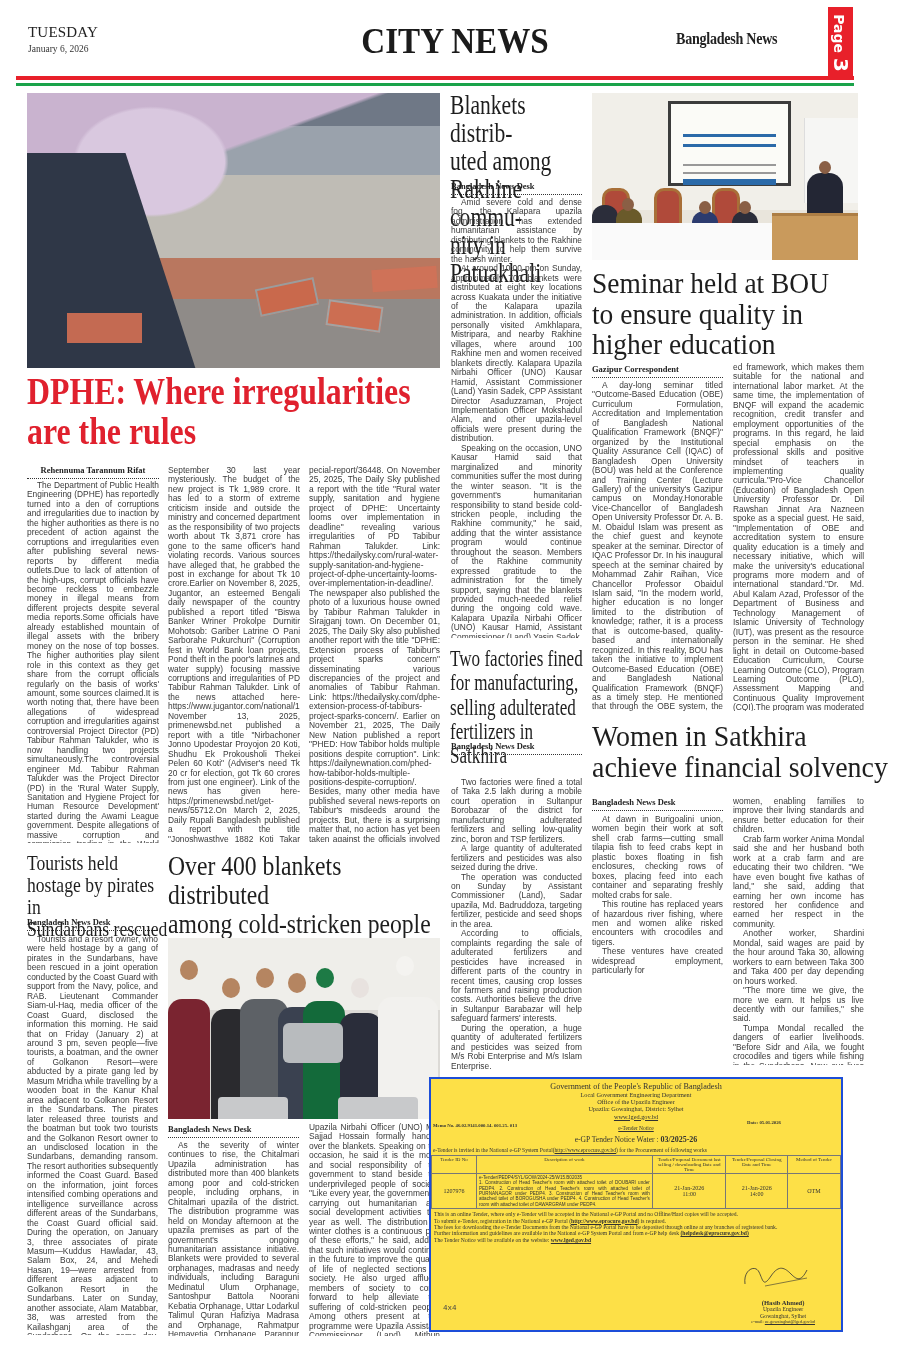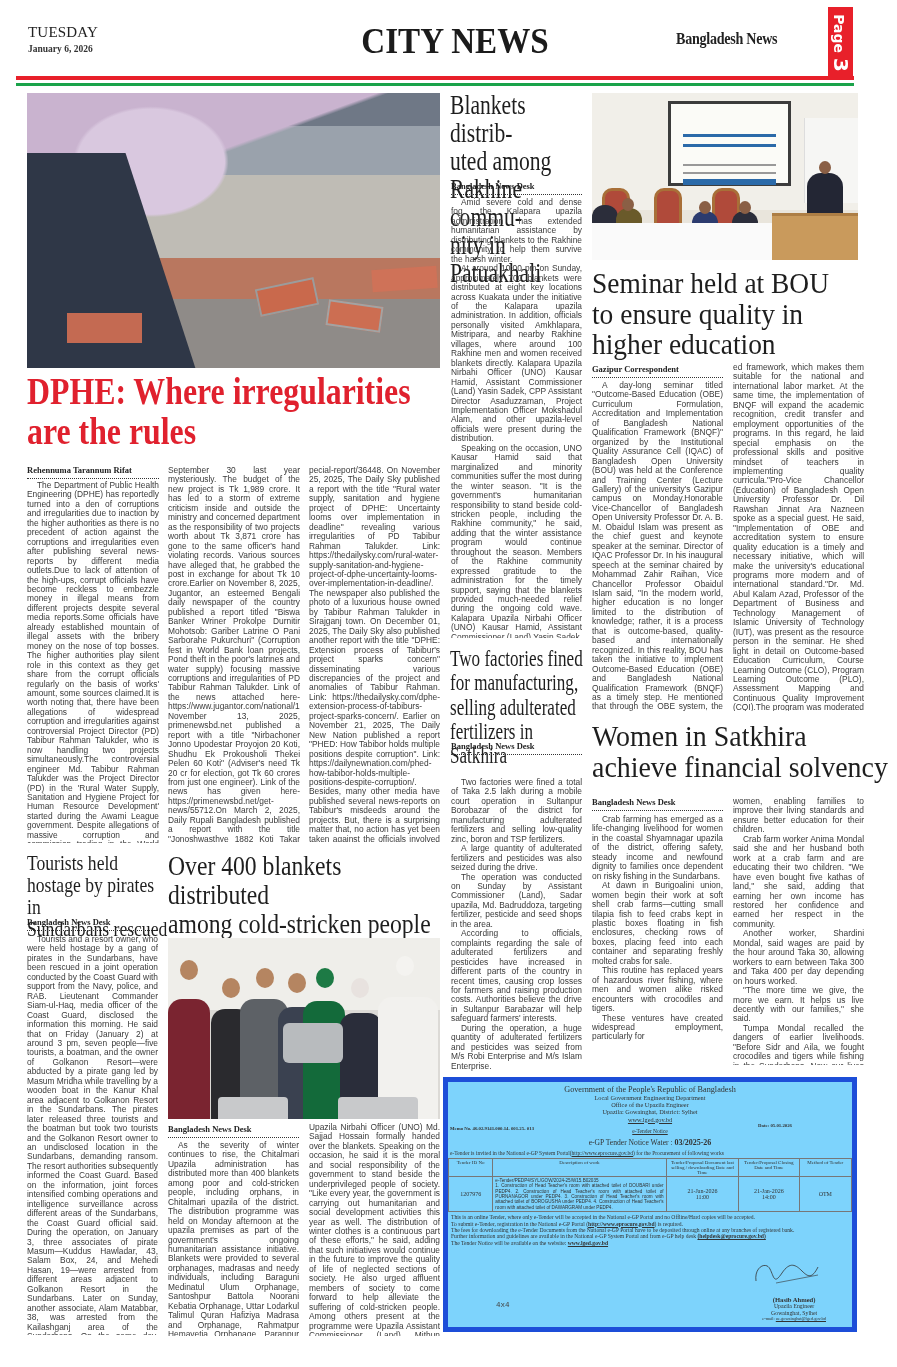--- a/index.html
+++ b/index.html
@@ -3,21 +3,21 @@
 <meta charset="utf-8">
 <style>
   * { box-sizing: border-box; margin: 0; padding: 0; }
   html, body { width: 897px; height: 1367px; background: #ffffff; overflow: hidden; }
   body { position: relative; font-family: "DejaVu Serif", serif; color: #222; }
 
   .abs { position: absolute; }
 
   
   .day { left: 28px; top: 24px; font-family: "Liberation Serif", serif; font-weight: normal; font-size: 15px; color: #222; letter-spacing: 0.2px; }
-  .date { left: 28px; top: 44px; font-family: "Liberation Serif", serif; font-weight: bold; font-size: 9.5px; color: #333; }
+  .date { left: 28px; top: 44px; font-family: "Liberation Serif", serif; font-weight: normal; font-size: 9.5px; color: #333; }
   .section-title { left: 340px; top: 20px; width: 230px; text-align: center; font-family: "Liberation Serif", serif; font-weight: bold; font-size: 36px; color: #1b1b1b; transform: scaleX(0.92); letter-spacing: 0px; }
   .paper-name { left: 676px; top: 30px; font-family: "Liberation Serif", serif; font-weight: bold; font-size: 16px; color: #222; letter-spacing: -0.3px; transform: scaleX(0.88); transform-origin: left; }
   .page-badge { left: 828px; top: 7px; width: 25px; height: 72px; background: #e8202a; }
   .page-badge span { position: absolute; left: 50%; top: 50%; transform: translate(-50%,-50%) rotate(90deg); color: #fff; font-family: "DejaVu Sans", sans-serif; font-weight: bold; font-size: 14px; white-space: nowrap; }
   .page-badge span b { font-size: 20px; }
   .rule-red { left: 16px; top: 76px; width: 838px; height: 4px; background: #e8202a; }
   .rule-green { left: 16px; top: 83px; width: 838px; height: 3px; background: #1aa34a; }
 
   
   .photo { overflow: hidden; }
@@ -65,21 +65,21 @@
 
   
   .byline { font-family: "Liberation Serif", serif; font-weight: bold; font-size: 8.5px; color: #222; padding-bottom: 3px; border-bottom: 1.5px dotted #333; }
 
   
   .col { font-family: Liberation Sans, sans-serif; font-size: 8.4px; line-height: 9.45px; color: #3a3a3a; text-align: justify; hyphens: auto; overflow: hidden; }
   .col p { text-indent: 10px; }
   .col p.noind { text-indent: 0; }
 
   
-  .tender { left: 443px; top: 1077px; width: 414px; height: 255px; border: 5px solid #1d4ed8; font-family: "Liberation Serif", serif; color: #333; background: #7dd3fc; }
+  .tender { left: 429px; top: 1077px; width: 414px; height: 255px; border: 2px solid #1d4ed8; font-family: "Liberation Serif", serif; color: #333; background: #fde047; }
   .tender .center { text-align: center; }
   .t-gov { font-size: 8.2px; margin-top: 3px; }
   .t-sub { font-size: 6.3px; line-height: 7.2px; }
   .t-link { text-decoration: underline; }
   .t-memo-row { position: relative; height: 10px; font-size: 4.8px; font-weight: bold; margin-top: 2px; }
   .t-memo { position:absolute; left: 2px; top: 1px; }
   .t-date { position:absolute; right: 60px; top: -2px; }
   .t-notice-label { position:absolute; left: 0; right:0; top: 3px; text-align:center; font-size:5.5px; font-weight: normal; text-decoration: underline; }
   .t-number { font-size: 7.6px; margin-top: 3px; }
   .t-number b { font-size: 8px; }
@@ -87,21 +87,21 @@
   .t-table { border-collapse: collapse; width: 100%; font-size: 5px; margin-top: 2px; }
   .t-table th, .t-table td { border: 1px solid #777; padding: 1px 2px; font-weight: normal; text-align: center; vertical-align: top; }
   .t-table td.desc { text-align: justify; font-family: "Liberation Sans", sans-serif; font-size: 4.6px; line-height: 5.4px; }
   .t-table td.mid { vertical-align: middle; font-size: 6px; }
   .t-foot { font-size: 5.6px; line-height: 6.4px; margin: 2px 3px; text-align: justify; }
   .t-foot .lnk { font-weight: bold; text-decoration: underline; }
   .t-sign { position: absolute; right: 26px; bottom: 4px; text-align: center; font-size: 5.8px; line-height: 6.6px; }
   .t-sign .name { font-weight: bold; font-size: 6.6px; }
   .t-sign .mail { font-size: 4.4px; }
   .t-sig-scribble { position:absolute; right: 30px; bottom: 40px; width: 70px; height: 28px; }
-  .t-4x4 { position:absolute; left: 12px; bottom: 18px; font-family: Liberation Mono, monospace; font-size: 7.5px; color:#444;margin-left:36px; }
+  .t-4x4 { position:absolute; left: 12px; bottom: 18px; font-family: Liberation Mono, monospace; font-size: 7.5px; color:#444; }
 </style>
 </head>
 <body>
 
 <div class="abs day">TUESDAY</div>
 <div class="abs date">January 6, 2026</div>
 <div class="abs section-title">CITY NEWS</div>
 <div class="abs paper-name">Bangladesh News</div>
 <div class="abs page-badge">
   <span><span style="position:static;transform:none;font-size:14px;">Page</span> <b>3</b></span>
@@ -113,21 +113,21 @@
   <div class="leg"></div>
   <div class="b1"></div>
     <div class="b2"></div>
     <div class="b3"></div>
     <div class="b4"></div>
 </div>
 <div class="abs hl hl-dphe">
   <div>DPHE: Where irregularities</div>
   <div>are the rules</div>
 </div>
-<div class="abs byline" style="left:27px; top:465px; width:132px;">Rehennuma Tarannum Rifat</div>
+<div class="abs byline" style="left:27px; top:465px; width:132px;text-align:center;">Rehennuma Tarannum Rifat</div>
 <div class="abs col" style="left:27px; top:481px; width:132px; height:362px;">
   <p>The Department of Public Health Engineering (DPHE) has reportedly turned into a den of corruptions and irregularities due to inaction by the higher authorities as there is no precedent of action against the corruptions and irregularities even after publishing several news-reports by different media outlets.Due to lack of attention of the high-ups, corrupt officials have become reckless to embezzle money in illegal means from different projects despite several media reports.Some officials have already established mountain of illegal assets with the bribery money on the nose of top bosses. The higher authorities play silent role in this context as they get share from the corrupt officials regularly on the basis of works' amount, some sources claimed.It is worth noting that, there have been allegations of widespread corruption and irregularities against controversial Project Director (PD) Tabibur Rahman Talukder, who is now handling two projects simultaneously.The controversial engineer Md. Tabibur Rahman Talukder was the Project Director (PD) in the 'Rural Water Supply, Sanitation and Hygiene Project for Human Resource Development' started during the Awami League government. Despite allegations of massive corruption and commission trading in the World Bank's financed project at Tk 1,882 crore, he was appointed as the PD of another new project on</p>
 </div>
 <div class="abs col" style="left:168px; top:466px; width:132px; height:376px;">
   <p class="noind">September 30 last year mysteriously. The budget of the new project is Tk 1,989 crore. It has led to a storm of extreme criticism inside and outside the ministry and concerned department as the responsibility of two projects worth about Tk 3,871 crore has gone to the same officer's hand violating records. Various sources have alleged that, he grabbed the post in exchange for about Tk 10 crore.Earlier on November 8, 2025, Jugantor, an esteemed Bengali daily newspaper of the country published a report titled "Biswa Banker Wriner Prokolpe Durnitir Mohotsob: Gariber Latrine O Pani Sarborahe Pukurchuri" (Corruption fest in World Bank loan projects, Pond theft in the poor's latrines and water supply) focusing massive corruptions and irregularities of PD Tabibur Rahman Talukder. Link of the news attached here-https://www.jugantor.com/national/1026187.On November 13, 2025, primenewsbd.net published a report with a title "Nirbachoner Jonno Upodestar Proyojon 20 Koti, Shudhu Ek Prokousholi Thekei Pelen 60 Koti" (Adviser's need Tk 20 cr for election, got Tk 60 crores from just one engineer). Link of the news has given here-https://primenewsbd.net/get-news/55712.On March 2, 2025, Daily Rupali Bangladesh published a report with the title "Jonoshwasthye 1882 Koti Takar Prokolpe Horilut" (Plundering at Tk 1882 crore project funded by World Bank). Link: https://www.rupalibangladesh.com/s</p>
 </div>
 <div class="abs col" style="left:309px; top:466px; width:131px; height:376px;">
   <p class="noind">pecial-report/36448. On November 25, 2025, The Daily Sky published a report with the title "Rural water supply, sanitation and hygiene project of DPHE: Uncertainty looms over implementation in deadline" revealing various irregularities of PD Tabibur Rahman Talukder. Link: https://thedailysky.com/rural-water-supply-sanitation-and-hygiene-project-of-dphe-uncertainty-looms-over-implementation-in-deadline/. The newspaper also published the photo of a luxurious house owned by Tabibur Rahman Talukder in Sirajganj town. On December 01, 2025, The Daily Sky also published another report with the title "DPHE: Extension process of Tabibur's project sparks concern" disseminating various discrepancies of the project and anomalies of Tabibur Rahman. Link: https://thedailysky.com/dphe-extension-process-of-tabiburs-project-sparks-concern/. Earlier on November 21, 2025, The Daily New Nation published a report "PHED: How Tabibor holds multiple positions despite corruption". Link: https://dailynewnation.com/phed-how-tabibor-holds-multiple-positions-despite-corruption/. Besides, many other media have published several news-reports on Tabibur's misdeeds around the projects. But, there is a surprising matter that, no action has yet been taken against the officials involved with the corruption and anomalies. In contrary, the corrupt officials have given various special privileges.</p>
 </div>
 
@@ -195,21 +195,20 @@
   <p>According to officials, complaints regarding the sale of adulterated fertilizers and pesticides have increased in different parts of the country in recent times, causing crop losses for farmers and raising production costs. Authorities believe the drive in Sultanpur Barabazar will help safeguard farmers' interests.</p>
   <p>During the operation, a huge quantity of adulterated fertilizers and pesticides was seized from M/s Robi Enterprise and M/s Islam Enterprise.</p>
 </div>
 
 <div class="abs hl hl-women">
   <div>Women in Satkhira</div>
   <div>achieve financial solvency</div>
 </div>
 <div class="abs byline" style="left:592px; top:797px; width:131px;">Bangladesh News Desk</div>
 <div class="abs col" style="left:592px; top:815px; width:131px; height:250px;">
-  <p>Crab farming has emerged as a life-changing livelihood for women in the coastal Shyamnagar upazila of the district, offering safety, steady income and newfound dignity to families once dependent on risky fishing in the Sundarbans.</p>
   <p>At dawn in Burigoalini union, women begin their work at soft shell crab farms—cutting small tilapia fish to feed crabs kept in plastic boxes floating in fish enclosures, checking rows of boxes, placing feed into each container and separating freshly molted crabs for sale.</p>
   <p>This routine has replaced years of hazardous river fishing, where men and women alike risked encounters with crocodiles and tigers.</p>
   <p>These ventures have created widespread employment, particularly for</p>
 </div>
 <div class="abs col" style="left:733px; top:797px; width:131px; height:268px;">
   <p class="noind">women, enabling families to improve their living standards and ensure better education for their children.</p>
   <p>Crab farm worker Anima Mondal said she and her husband both work at a crab farm and are educating their two children. "We have even bought five kathas of land," she said, adding that earning her own income has restored her confidence and earned her respect in the community.</p>
   <p>Another worker, Shardini Mondal, said wages are paid by the hour around Taka 30, allowing workers to earn between Taka 300 and Taka 400 per day depending on hours worked.</p>
   <p>"The more time we give, the more we earn. It helps us live decently with our families," she said.</p>
   <p>Tumpa Mondal recalled the dangers of earlier livelihoods. "Before Sidr and Aila, we fought crocodiles and tigers while fishing in the Sundarbans. Now our lives have changed," she said, noting that both men and women now earn safely at crab farms and send their children to good schools.</p>

